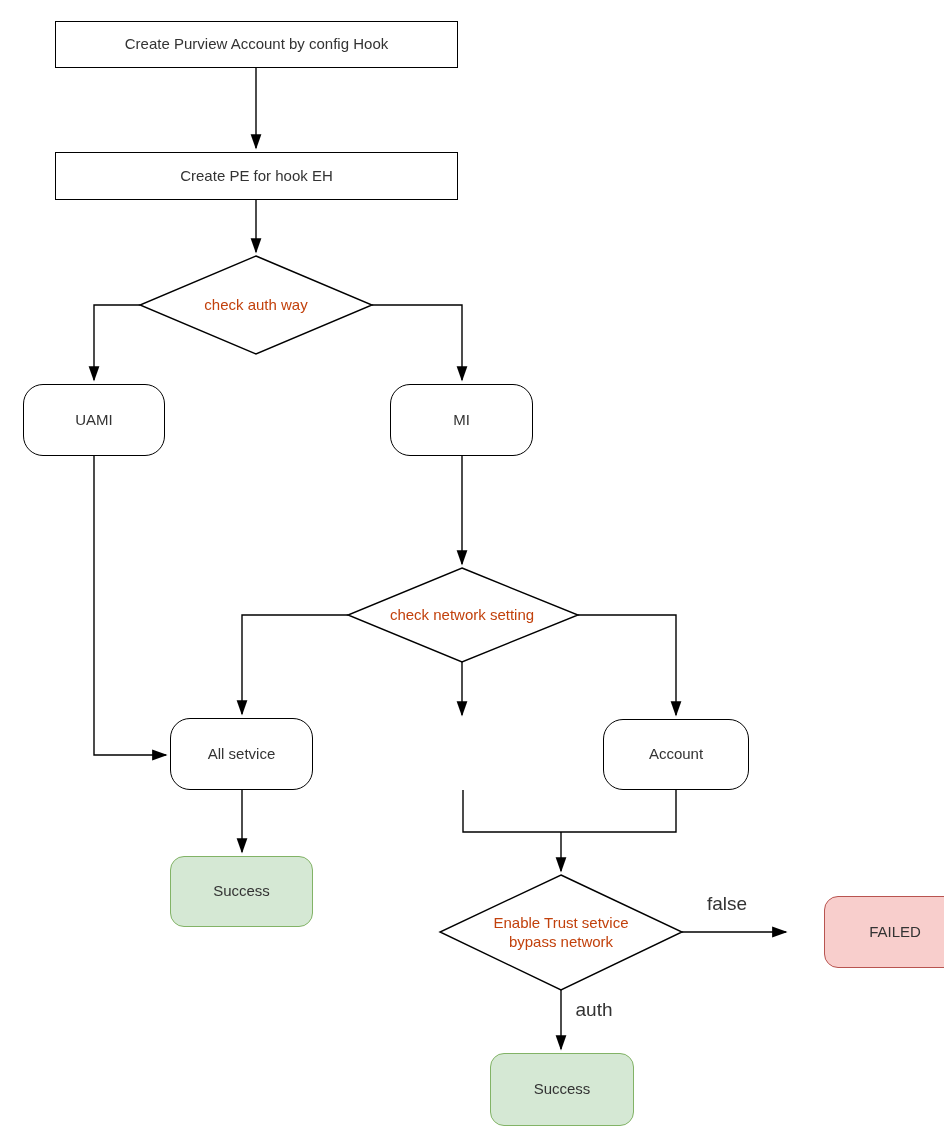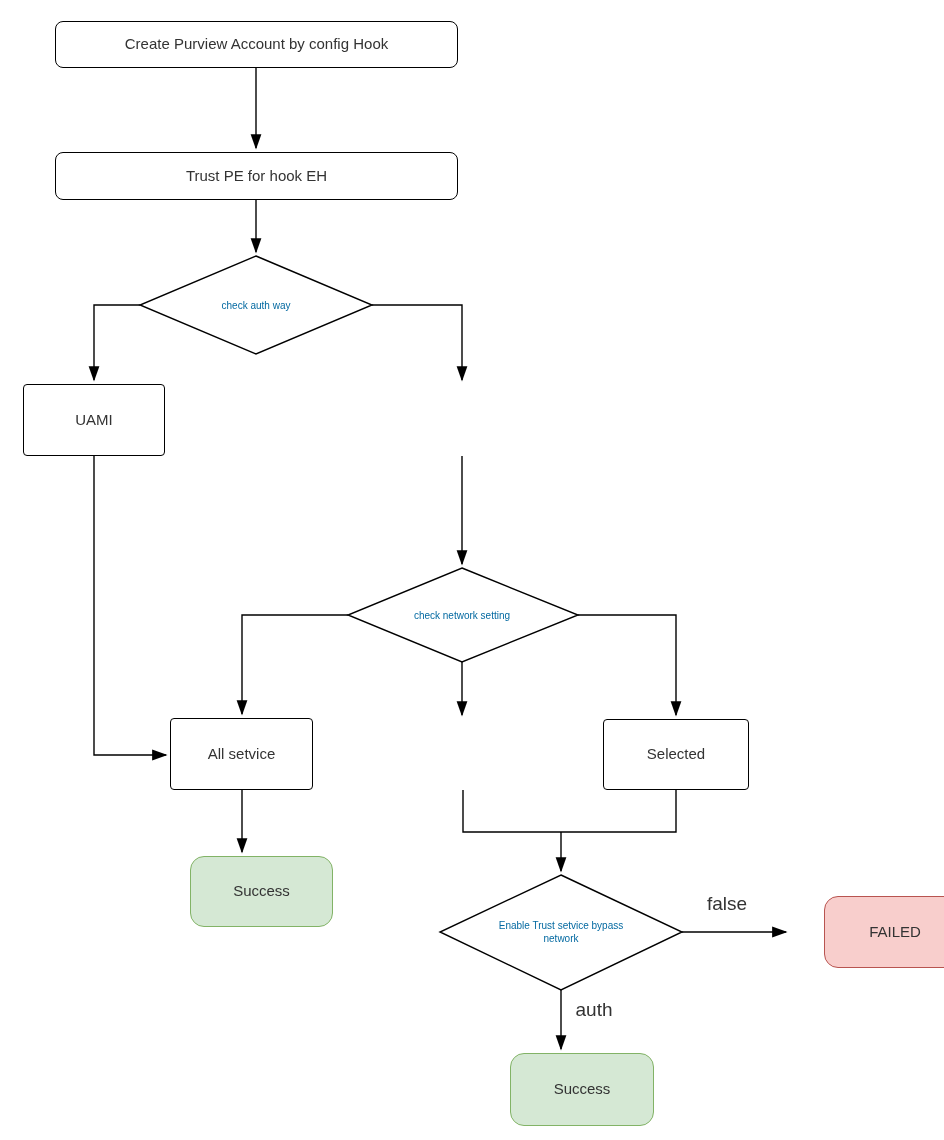--- a/index.html
+++ b/index.html
@@ -29,40 +29,39 @@
     align-items: center;
     justify-content: center;
     text-align: center;
     font-size: 15px;
     color: #333333;
     background: #ffffff;
     border: 1.5px solid #000000;
     line-height: 1.25;
     padding: 2px 6px;
   }
-  .node.process { border-radius: 8px; }
-  .node.rounded { border-radius: 4px; }
+  .node.process { border-radius: 0; }
+  .node.rounded { border-radius: 20px; }
   .node.terminal { border-radius: 14px; }
   .node.success {
     background: #d5e8d4;
     border-color: #82b366;
-    margin-left: 20px;
   }
   .node.failed {
     background: #f8cecc;
     border-color: #b85450;
   }
   .diamond-label {
     position: absolute;
     display: flex;
     align-items: center;
     justify-content: center;
     text-align: center;
-    font-size: 10px;
-    color: #0369a1;
+    font-size: 15px;
+    color: #c2410c;
     line-height: 1.3;
     pointer-events: none;
   }
   .edge-label {
     position: absolute;
     font-size: 19px;
     color: #333333;
     text-align: center;
   }
 </style>
@@ -93,29 +92,30 @@
     <path d="M682,932 L786,932" stroke="#000000" stroke-width="1.4" marker-end="url(#arrow)"></path>
     <path d="M561,990 L561,1049" stroke="#000000" stroke-width="1.4" marker-end="url(#arrow)"></path>
 
     <polygon points="256,256 372,305 256,354 140,305" fill="#ffffff" stroke="#000000" stroke-width="1.4"></polygon>
     <polygon points="462,568 578,615 462,662 348,615" fill="#ffffff" stroke="#000000" stroke-width="1.4"></polygon>
     <polygon points="561,875 682,932 561,990 440,932" fill="#ffffff" stroke="#000000" stroke-width="1.4"></polygon>
   </svg>
 
   <div class="node process" style="left:55px; top:21px; width:403px; height:47px;">Create Purview Account by config Hook</div>
 
-  <div class="node process" style="left:55px; top:152px; width:403px; height:48px;">Trust PE for hook EH</div>
+  <div class="node process" style="left:55px; top:152px; width:403px; height:48px;">Create PE for hook EH</div>
 
   <div class="node rounded" style="left:23px; top:384px; width:142px; height:72px;">UAMI</div>
 
+  <div class="node rounded" style="left:390px; top:384px; width:143px; height:72px;">MI</div>
 
   <div class="node rounded" style="left:170px; top:718px; width:143px; height:72px;">All setvice</div>
 
 
-  <div class="node rounded" style="left:603px; top:719px; width:146px; height:71px;">Selected</div>
+  <div class="node rounded" style="left:603px; top:719px; width:146px; height:71px;">Account</div>
 
   <div class="node terminal success" style="left:170px; top:856px; width:143px; height:71px;">Success</div>
 
   <div class="node terminal failed" style="left:824px; top:896px; width:142px; height:72px;border-radius:14px;">FAILED</div>
 
   <div class="node terminal success" style="left:490px; top:1053px; width:144px; height:73px;">Success</div>
 
   <div class="diamond-label" style="left:156px; top:285px; width:200px; height:40px;">check auth way</div>
 
   <div class="diamond-label" style="left:362px; top:595px; width:200px; height:40px;">check network setting</div>

